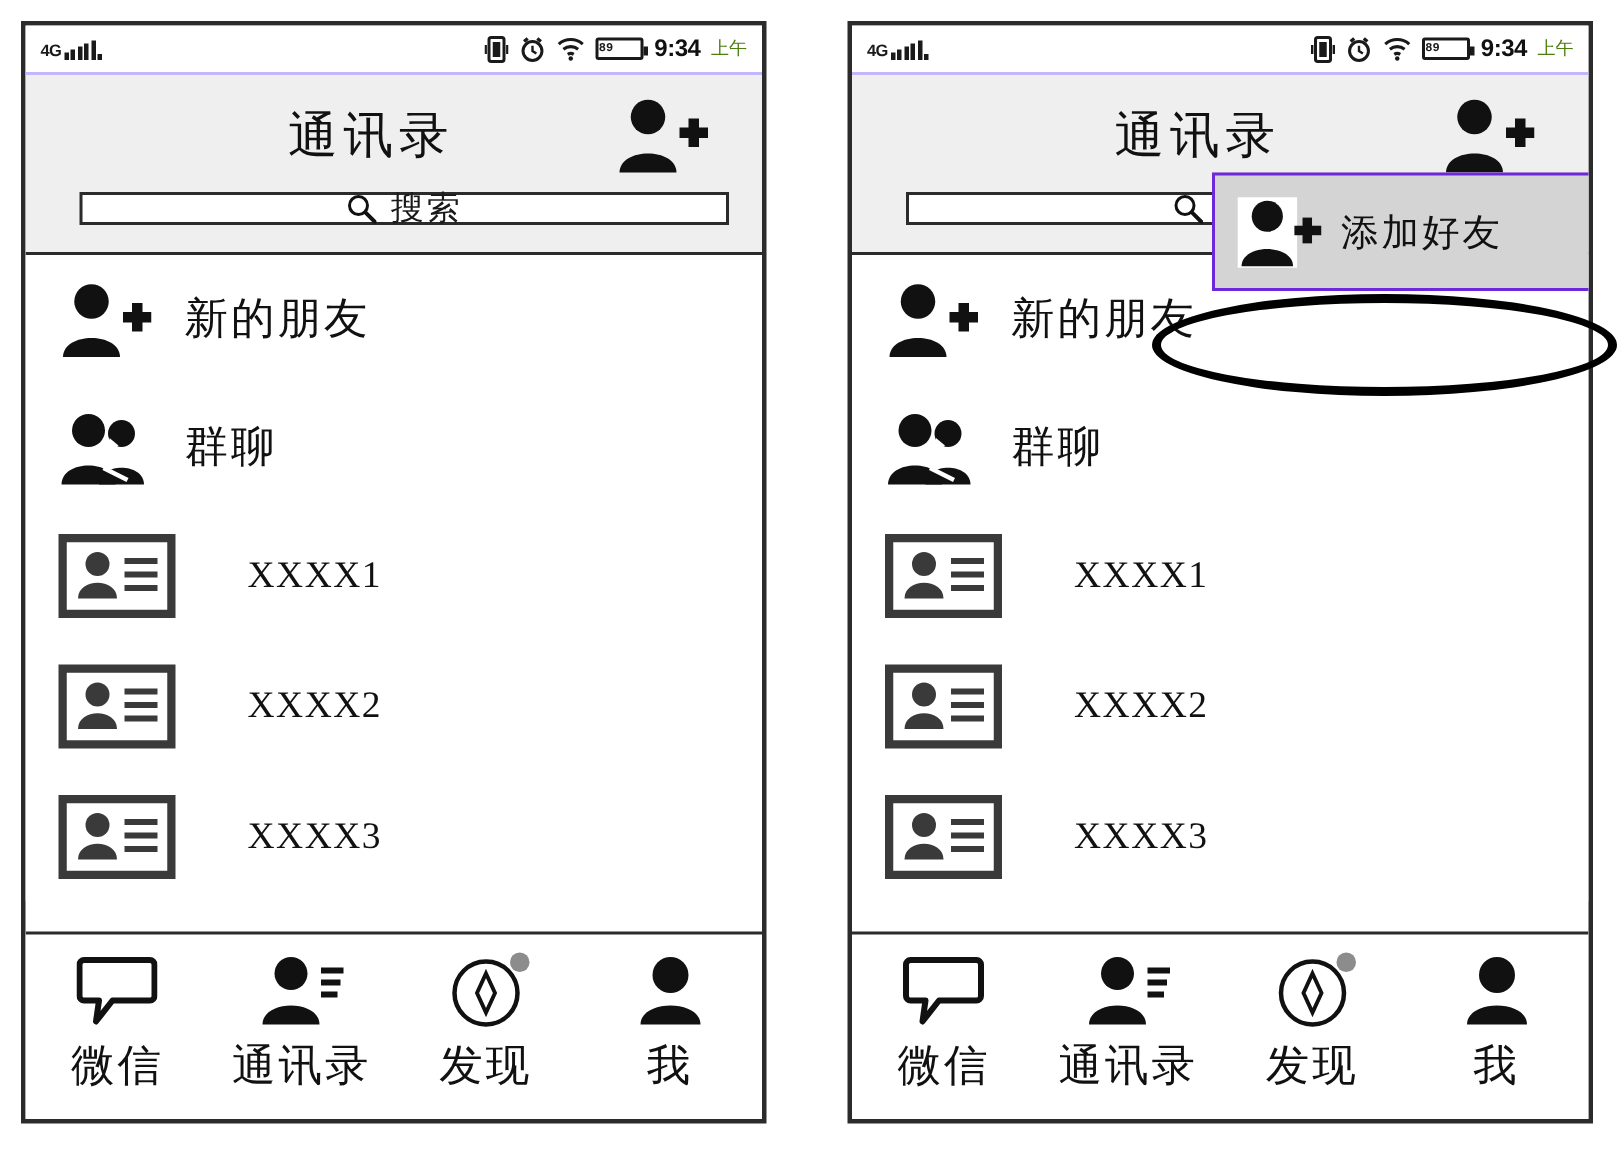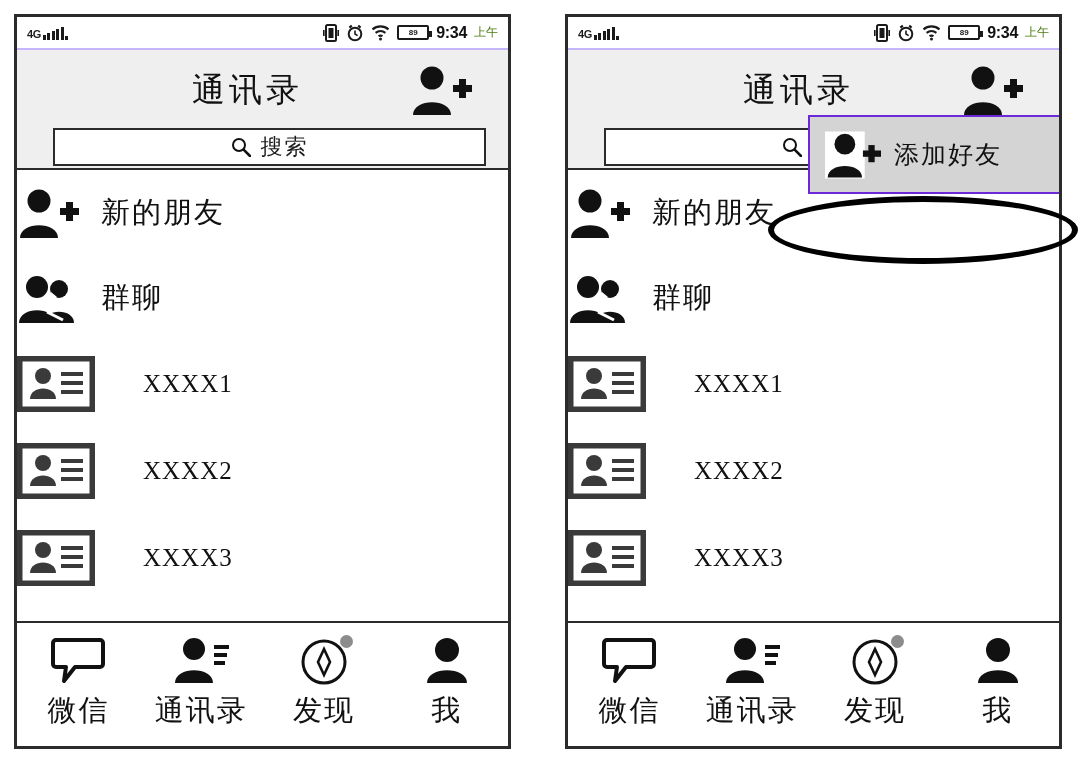--- a/index.html
+++ b/index.html
@@ -43,21 +43,21 @@
   .bars i:nth-child(4){height:11px;}
   .bars i:nth-child(5){height:13px;}
   .bars i:nth-child(6){height:4px;}
 
   .sb-right { margin-left:auto; display:flex; align-items:center; gap:7px; }
   .sb-icon { display:flex; align-items:center; }
   .battery {
     position:relative;
     width:32px; height:15px;
     border:2px solid #1a1a1a; border-radius:2px;
-    display:flex; align-items:center; justify-content:center;
+    display:flex; align-items:center; justify-content:flex-start;font-family:Liberation Mono, monospace;
   }
   .battery:after {
     content:""; position:absolute; right:-5px; top:4px;
     width:3px; height:6px; background:#1a1a1a;
   }
   .battery span { font-size:8px; font-weight:bold; color:#1a1a1a; line-height:1; }
   .sb-time { font-size:16px; font-weight:bold; color:#111; letter-spacing:-0.3px; }
   .sb-ampm { font-size:12px; color:#4d7c0f; font-family:"Liberation Serif", serif; }
 
   
@@ -72,33 +72,34 @@
     text-align:center;
     font-size:33px; color:#111; letter-spacing:4px;
     padding-right:30px;
   }
   .header-add {
     position:absolute; right:36px; top:14px;
     width:62px; height:52px;
   }
   .searchbox {
     position:absolute; left:36px; right:22px; top:78px;
-    height:38px;
+    height:22px;
     border:2px solid #2b2b2b;
     background:#ffffff;
     display:flex; align-items:center; justify-content:center; gap:10px;
   }
   .searchbox .mag { width:20px; height:20px; }
   .searchbox .ph { font-size:22px; color:#1a1a1a; letter-spacing:2px; }
 
   
   .list { position:relative; background:#ffffff; }
   .row {
     display:flex; align-items:center;
     height:85px;
+    padding-left:22px;
   }
   .row .ricon { width:62px; flex:0 0 62px; display:flex; align-items:center; justify-content:center; }
   .row .rlabel { font-size:29px; color:#111; letter-spacing:2px; margin-left:22px; }
   .row.contact { height:87px; }
   .row.contact .ricon { width:78px; flex:0 0 78px; }
   .row.contact .rlabel { font-size:25px; letter-spacing:1px; margin-left:48px;
      font-family:"Liberation Serif", serif; }
 
   
   .tabbar {

